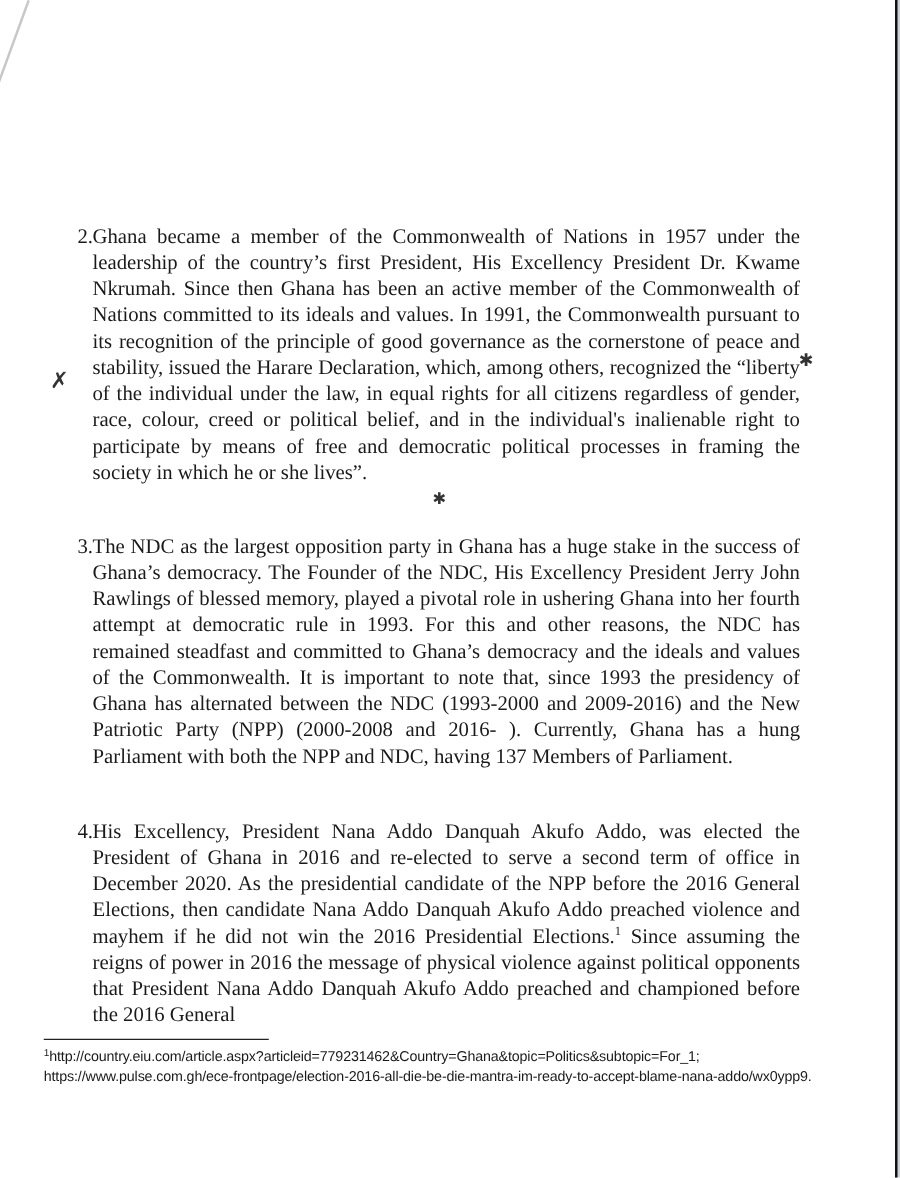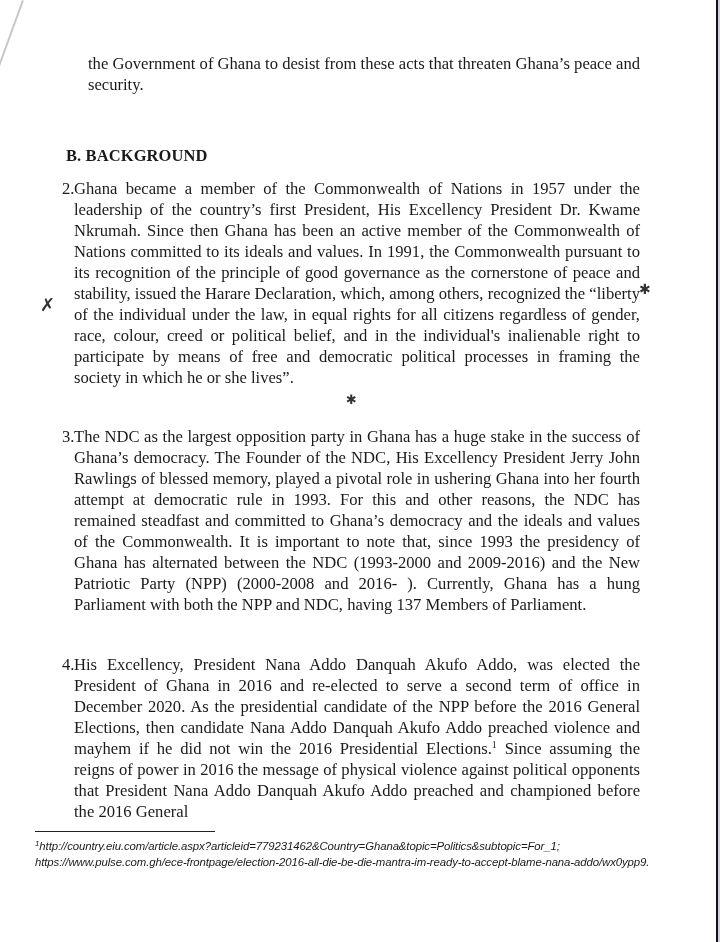--- a/index.html
+++ b/index.html
@@ -48,33 +48,31 @@
     .mark-left { left: 40px; top: 294px; font-size: 18px; }
     .mark-right { left: 639px; top: 281px; font-size: 14px; }
     .mark-end { left: 346px; top: 392px; font-size: 13px; }
     .fn-rule {
       position: absolute; left: 35px; top: 831px; width: 180px; height: 1px;
       background: #222;
     }
     .footnote {
       position: absolute; left: 35px; top: 838px; width: 640px;
       font-family: "Liberation Sans", sans-serif; font-size: 11.4px; line-height: 16px;
-      color: #1a1a1a; letter-spacing: -0.1px; font-style: italic;
+      color: #1a1a1a; letter-spacing: -0.1px;
     }
     .footnote sup { font-size: 8px; vertical-align: 4px; }
   </style>
 </head>
 <body>
 
 <div class="page">
   <div class="fold-line"></div>
 
-  <p class="para intro" style="margin:0;">the Government of Ghana to desist from these acts that threaten Ghana’s peace and security.</p>
 
-  <div class="heading">B. BACKGROUND</div>
 
   <div class="item item2">
     <span class="num">2.</span>
     <div class="body">Ghana became a member of the Commonwealth of Nations in 1957 under the leadership of the country’s first President, His Excellency President Dr. Kwame Nkrumah. Since then Ghana has been an active member of the Commonwealth of Nations committed to its ideals and values. In 1991, the Commonwealth pursuant to its recognition of the principle of good governance as the cornerstone of peace and stability, issued the Harare Declaration, which, among others, recognized the “liberty of the individual under the law, in equal rights for all citizens regardless of gender, race, colour, creed or political belief, and in the individual's inalienable right to participate by means of free and democratic political processes in framing the society in which he or she lives”.</div>
   </div>
 
   <span class="mark mark-left">✗</span>
   <span class="mark mark-right">✱</span>
   <span class="mark mark-end">✱</span>
 

